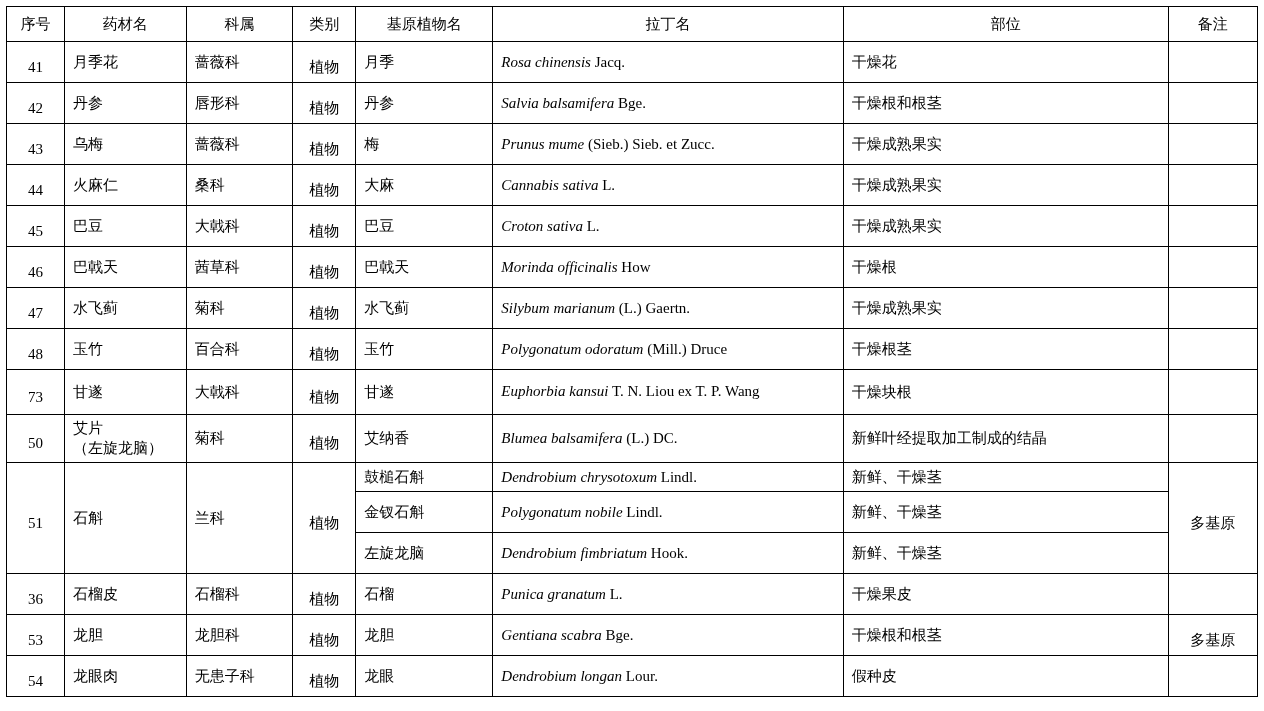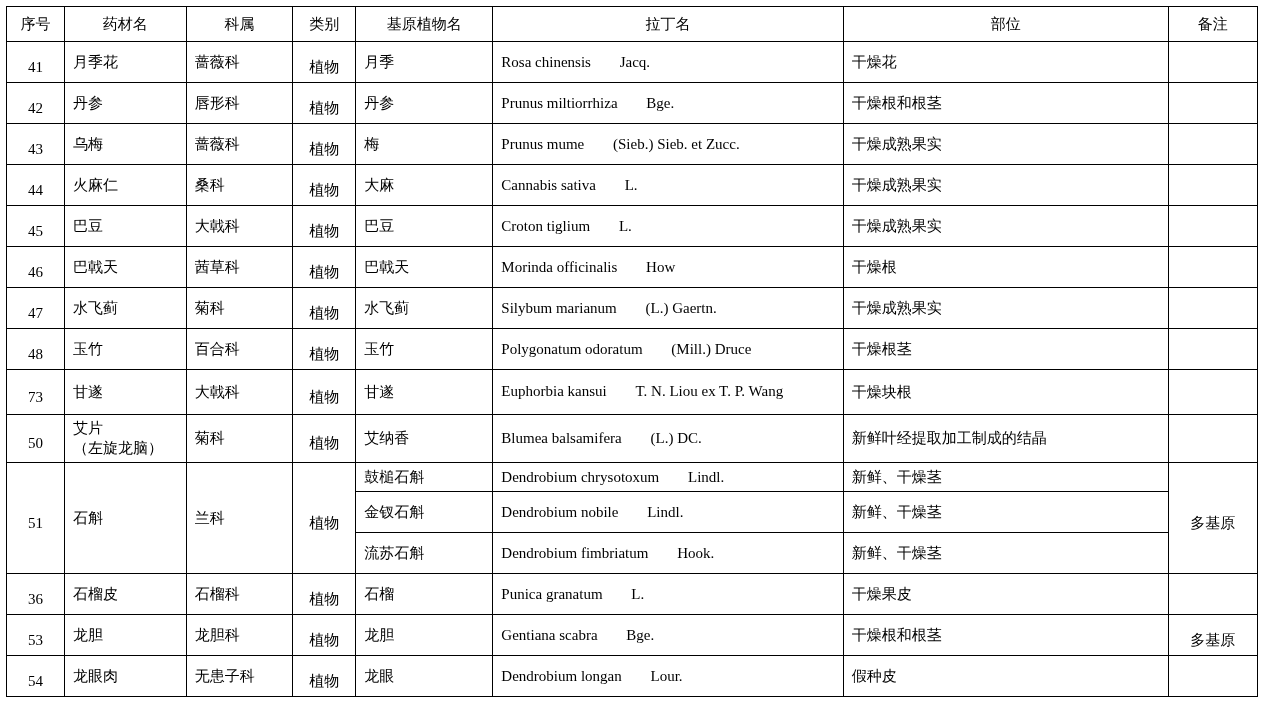--- a/index.html
+++ b/index.html
@@ -55,24 +55,24 @@
     padding: 4px 8px;
     line-height: 1.35;
   }
   .cell.center { text-align: center; padding-left: 2px; padding-right: 2px; margin-top: 10px; }
   .cell.left   { text-align: left; }
   .cell.just   { text-align: justify; text-align-last: left; }
   td.row-normal { height: 40px; }
   td.row-tall   { height: 44px; }
 
   .latin-it {
+    font-style: italic;
   }
   .latin-rm {
     font-style: normal;
-    margin-left: 25px;
   }
   .two-line {
     line-height: 1.3;
   }
 </style>
 </head>
 <body>
 
 <div class="page">
   <table class="herb-table">
@@ -137,21 +137,21 @@
         <td>
             <div class="cell left">唇形科</div>
           </td>
         <td>
             <div class="cell center">植物</div>
           </td>
         <td>
             <div class="cell left">丹参</div>
           </td>
         <td>
-            <div class="cell left"><span class="latin-it">Prunus miltiorrhiza</span> <span class="latin-rm">Bge.</span></div>
+            <div class="cell left"><span class="latin-it">Salvia balsamifera</span> <span class="latin-rm">Bge.</span></div>
           </td>
         <td>
             <div class="cell left">干燥根和根茎</div>
           </td>
         <td>
             <div class="cell center"></div>
           </td>
       </tr>
 
       <tr>
@@ -218,21 +218,21 @@
         <td>
             <div class="cell left">大戟科</div>
           </td>
         <td>
             <div class="cell center">植物</div>
           </td>
         <td>
             <div class="cell left">巴豆</div>
           </td>
         <td>
-            <div class="cell left"><span class="latin-it">Croton tiglium</span> <span class="latin-rm">L.</span></div>
+            <div class="cell left"><span class="latin-it">Croton sativa</span> <span class="latin-rm">L.</span></div>
           </td>
         <td>
             <div class="cell left">干燥成熟果实</div>
           </td>
         <td>
             <div class="cell center"></div>
           </td>
       </tr>
 
       <tr>
@@ -397,29 +397,29 @@
           </td>
         <td rowspan="3">
             <div class="cell center">多基原</div>
           </td>
       </tr>
       <tr>
         <td class="row-normal">
             <div class="cell left">金钗石斛</div>
           </td>
         <td>
-            <div class="cell left"><span class="latin-it">Dendrobium nobile</span> <span class="latin-rm">Lindl.</span></div>
+            <div class="cell left"><span class="latin-it">Polygonatum nobile</span> <span class="latin-rm">Lindl.</span></div>
           </td>
         <td>
             <div class="cell left">新鲜、干燥茎</div>
           </td>
       </tr>
       <tr>
         <td class="row-normal">
-            <div class="cell left">流苏石斛</div>
+            <div class="cell left">左旋龙脑</div>
           </td>
         <td>
             <div class="cell left"><span class="latin-it">Dendrobium   fimbriatum</span> <span class="latin-rm">Hook.</span></div>
           </td>
         <td>
             <div class="cell left">新鲜、干燥茎</div>
           </td>
       </tr>
 
       <tr>

